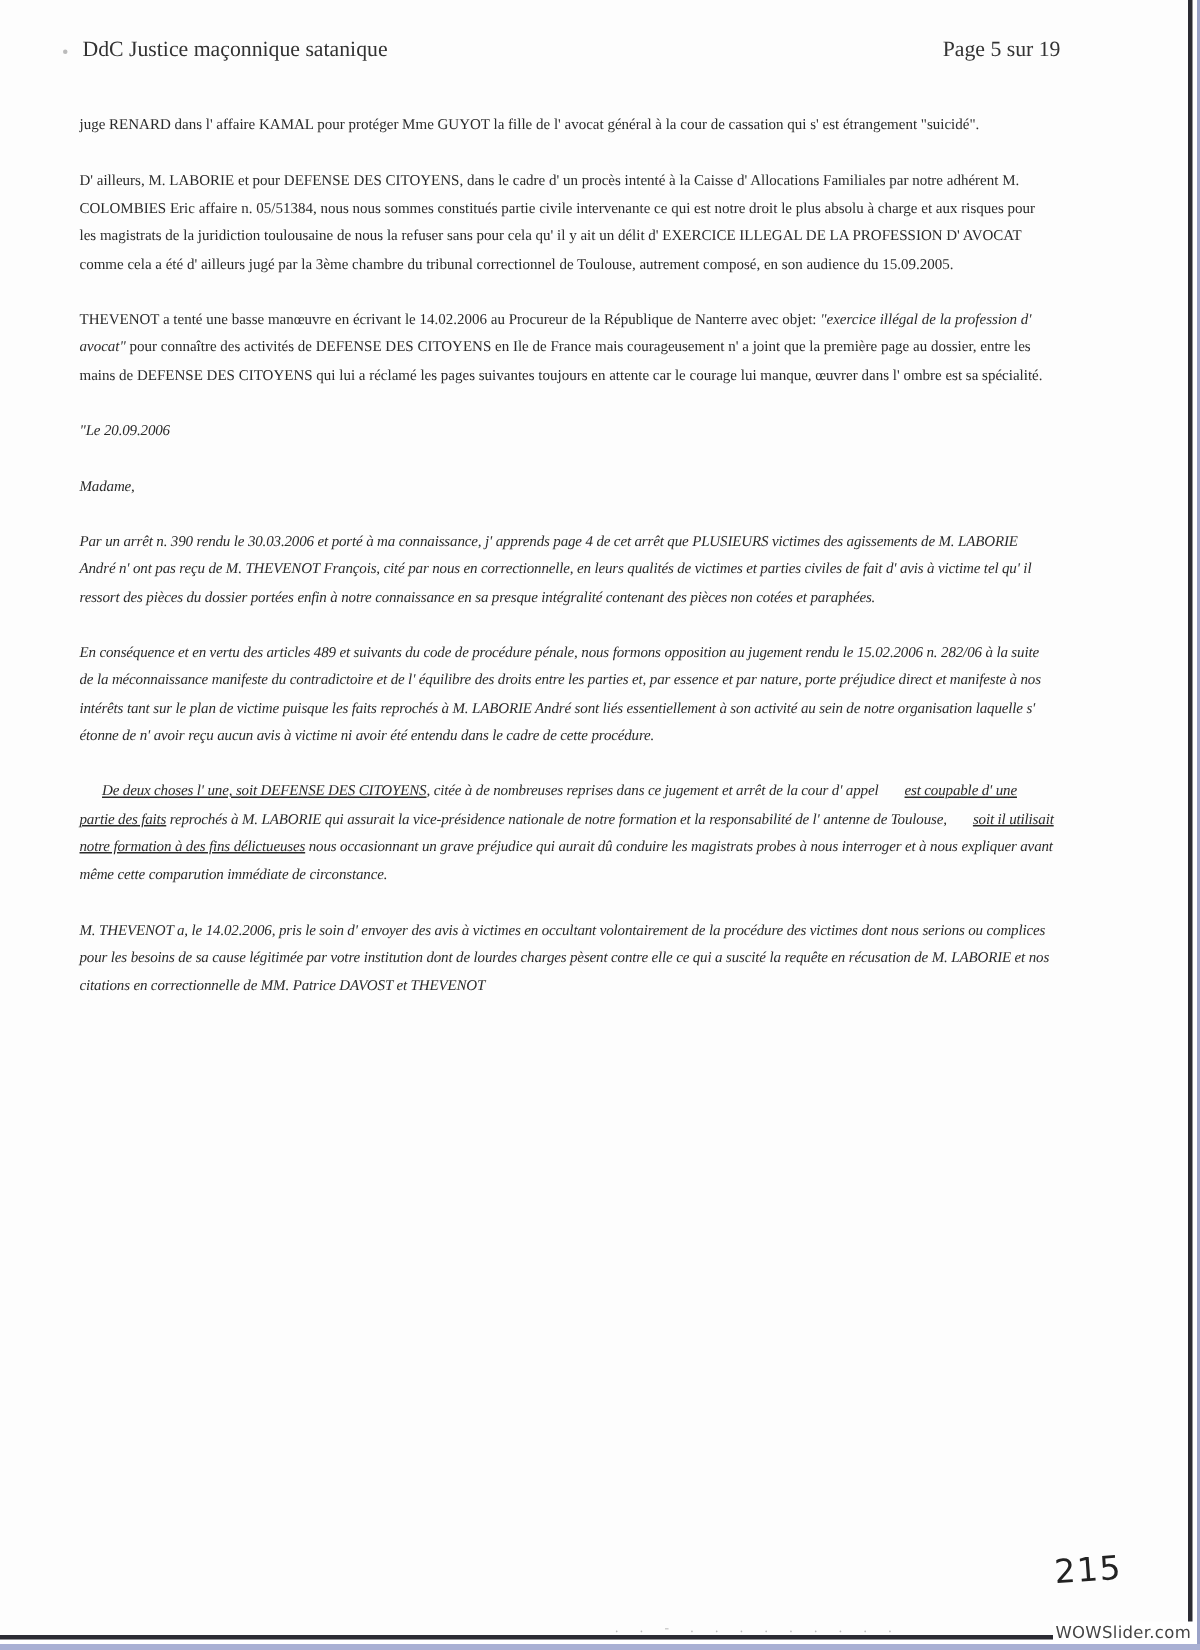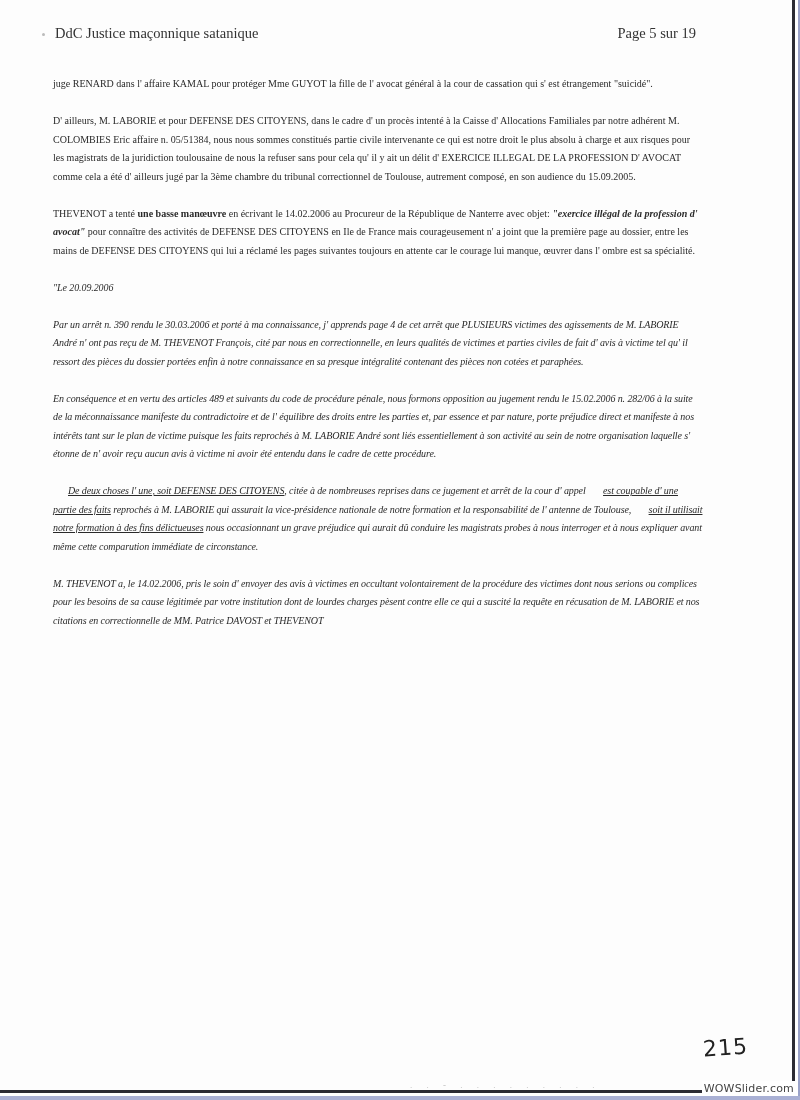--- a/index.html
+++ b/index.html
@@ -39,21 +39,21 @@
       left: 798px;
       top: 0;
       width: 2px;
       height: 1100px;
       background: #9aa2c8;
     }
     .header {
       position: absolute;
       top: 25px;
       left: 55px;
-      right: 96px;
+      right: 85px;
       font-size: 14.5px;
       display: flex;
       justify-content: space-between;
       color: #333;
     }
     .header-dot {
       position: absolute;
       left: 42px;
       top: 33px;
       width: 3px;
@@ -66,21 +66,21 @@
       top: 75px;
       left: 53px;
       width: 650px;
       font-size: 10px;
       line-height: 18.5px;
     }
     .body-text p {
       margin: 0 0 18.5px 0;
     }
     .bold {
-      font-weight: bold;
+      font-weight: normal;
     }
     .ital {
       font-style: italic;
     }
     .letter {
       font-style: italic;
       font-family: "Liberation Serif", "DejaVu Serif", serif;
       letter-spacing: -0.1px;
     }
     .u {
@@ -127,20 +127,21 @@
     <span>DdC Justice maçonnique satanique</span>
     <span>Page 5 sur 19</span>
   </div>
 
   <div class="body-text">
     <p>juge RENARD dans l' affaire KAMAL pour protéger Mme GUYOT la fille de l' avocat général à la cour de cassation qui s' est étrangement "suicidé".</p>
     <p>D' ailleurs, M. LABORIE et pour DEFENSE DES CITOYENS, dans le cadre d' un procès intenté à la Caisse d' Allocations Familiales par notre adhérent M. COLOMBIES Eric affaire n. 05/51384, nous nous sommes constitués partie civile intervenante ce qui est notre droit le plus absolu à charge et aux risques pour les magistrats de la juridiction toulousaine de nous la refuser sans pour cela qu' il y ait un délit d' EXERCICE ILLEGAL DE LA PROFESSION D' AVOCAT comme cela a été d' ailleurs jugé par la 3ème chambre du tribunal correctionnel de Toulouse, autrement composé, en son audience du 15.09.2005.</p>
     <p><span>THEVENOT a tenté </span><span class="bold">une basse manœuvre</span><span> en écrivant le 14.02.2006 au Procureur de la République de Nanterre avec objet: </span><span class="bold ital">"exercice illégal de la profession d' avocat"</span><span> pour connaître des activités de DEFENSE DES CITOYENS en Ile de France mais courageusement n' a joint que la première page au dossier, entre les mains de DEFENSE DES CITOYENS qui lui a réclamé les pages suivantes toujours en attente car le courage lui manque, œuvrer dans l' ombre est sa spécialité.</span></p>
 
     <p class="letter">"Le 20.09.2006</p>
+    <p class="letter">Madame,</p>
     <p class="letter">Par un arrêt n. 390 rendu le 30.03.2006 et porté à ma connaissance, j' apprends page 4 de cet arrêt que PLUSIEURS victimes des agissements de M. LABORIE André n' ont pas reçu de M. THEVENOT François, cité par nous en correctionnelle, en leurs qualités de victimes et parties civiles de fait d' avis à victime tel qu' il ressort des pièces du dossier portées enfin à notre connaissance en sa presque intégralité contenant des pièces non cotées et paraphées.</p>
     <p class="letter">En conséquence et en vertu des articles 489 et suivants du code de procédure pénale, nous formons opposition au jugement rendu le 15.02.2006 n. 282/06 à la suite de la méconnaissance manifeste du contradictoire et de l' équilibre des droits entre les parties et, par essence et par nature, porte préjudice direct et manifeste à nos intérêts tant sur le plan de victime puisque les faits reprochés à M. LABORIE André sont liés essentiellement à son activité au sein de notre organisation laquelle s' étonne de n' avoir reçu aucun avis à victime ni avoir été entendu dans le cadre de cette procédure.</p>
     <p class="letter"><span class="u">De deux choses l' une, soit DEFENSE DES CITOYENS</span><span>, citée à de nombreuses reprises dans ce jugement et arrêt de la cour d' appel </span><span class="u">est coupable d' une partie des faits</span><span> reprochés à M. LABORIE qui assurait la vice-présidence nationale de notre formation et la responsabilité de l' antenne de Toulouse, </span><span class="u">soit il utilisait notre formation à des fins délictueuses</span><span> nous occasionnant un grave préjudice qui aurait dû conduire les magistrats probes à nous interroger et à nous expliquer avant même cette comparution immédiate de circonstance.</span></p>
     <p class="letter">M. THEVENOT a, le 14.02.2006, pris le soin d' envoyer des avis à victimes en occultant volontairement de la procédure des victimes dont nous serions ou complices pour les besoins de sa cause légitimée par votre institution dont de lourdes charges pèsent contre elle ce qui a suscité la requête en récusation de M. LABORIE et nos citations en correctionnelle de MM. Patrice DAVOST et THEVENOT</p>
   </div>
 
   <div class="handwritten">215</div>
   <div class="scan-noise">. . - . . .  . . . . . .</div>
 </div>
 <div class="shadow-right"></div>

